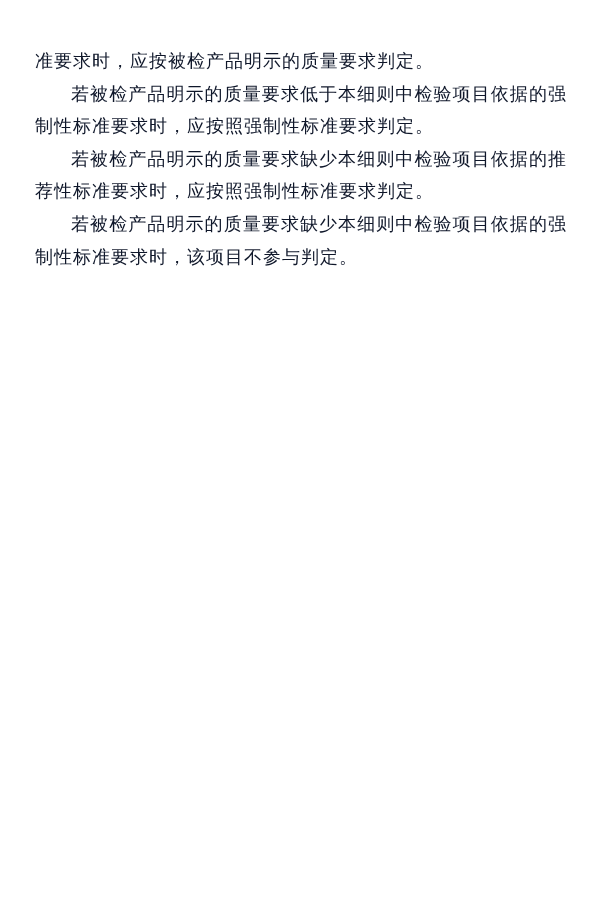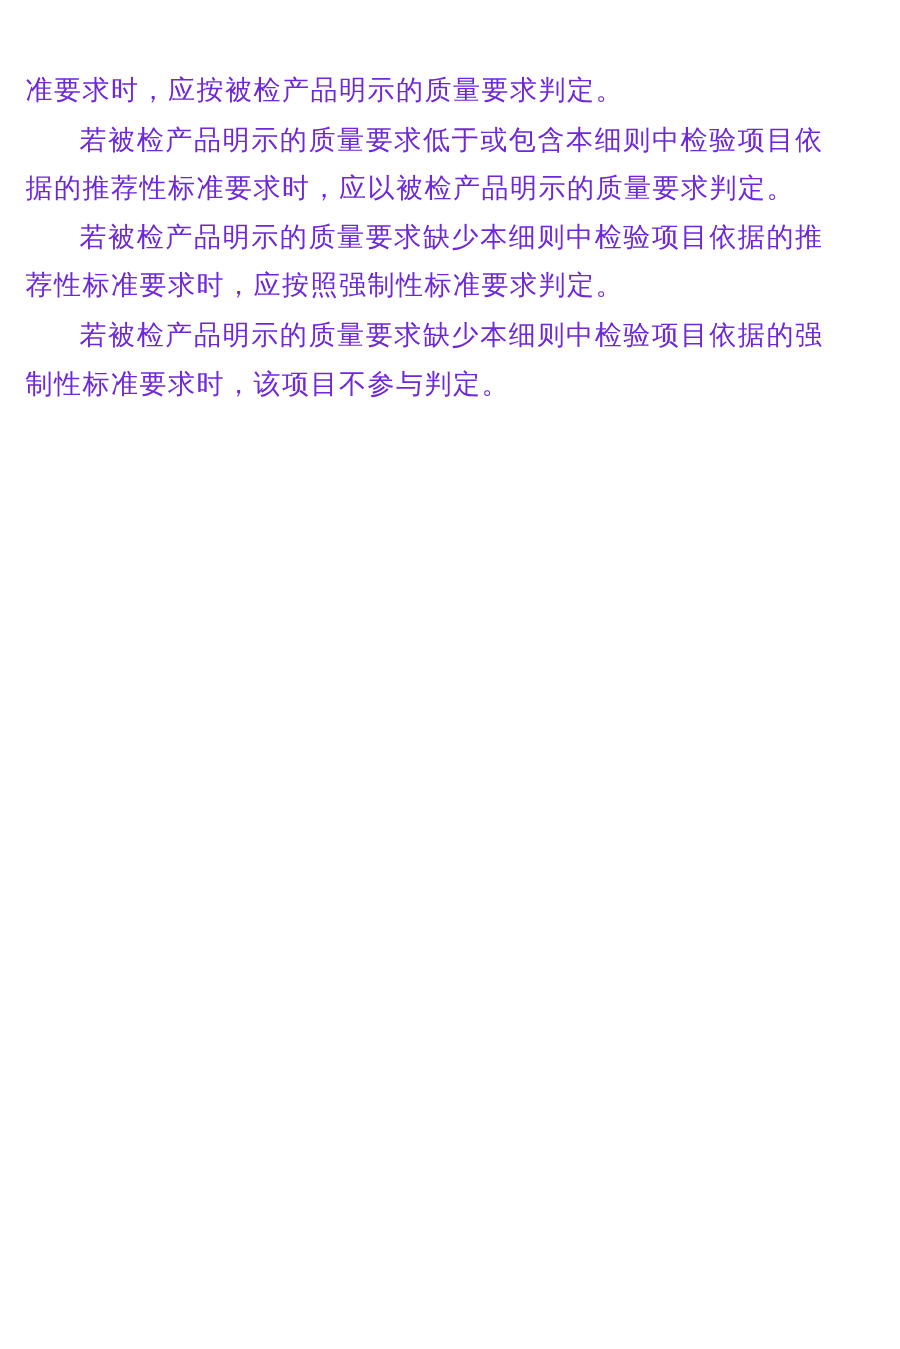--- a/index.html
+++ b/index.html
@@ -11,23 +11,23 @@
     position: relative;
     width: 600px;
     height: 899px;
     background: #ffffff;
     overflow: hidden;
     font-family: "DejaVu Serif", "Liberation Serif", serif;
   }
   .text-block {
     position: absolute;
     top: 45px;
-    left: 17px;
+    left: 35px;
     width: 532px;
-    color: #6d28d9;
+    color: #0f172a;
     font-size: 18px;
     line-height: 32.6px;
     letter-spacing: 1px;
     text-align: justify;
     text-justify: inter-character;
   }
   .paragraph {
     margin: 0;
     padding: 0;
   }
@@ -37,17 +37,17 @@
   .paragraph.continuation {
     text-indent: 0;
   }
 </style>
 </head>
 <body>
 
 <div class="page">
   <div class="text-block">
     <p class="paragraph continuation">准要求时，应按被检产品明示的质量要求判定。</p>
-    <p class="paragraph indented">若被检产品明示的质量要求低于或包含本细则中检验项目依据的推荐性标准要求时，应以被检产品明示的质量要求判定。</p>
+    <p class="paragraph indented">若被检产品明示的质量要求低于本细则中检验项目依据的强制性标准要求时，应按照强制性标准要求判定。</p>
     <p class="paragraph indented">若被检产品明示的质量要求缺少本细则中检验项目依据的推荐性标准要求时，应按照强制性标准要求判定。</p>
     <p class="paragraph indented">若被检产品明示的质量要求缺少本细则中检验项目依据的强制性标准要求时，该项目不参与判定。</p>
   </div>
 </div>
 
 </body></html>

